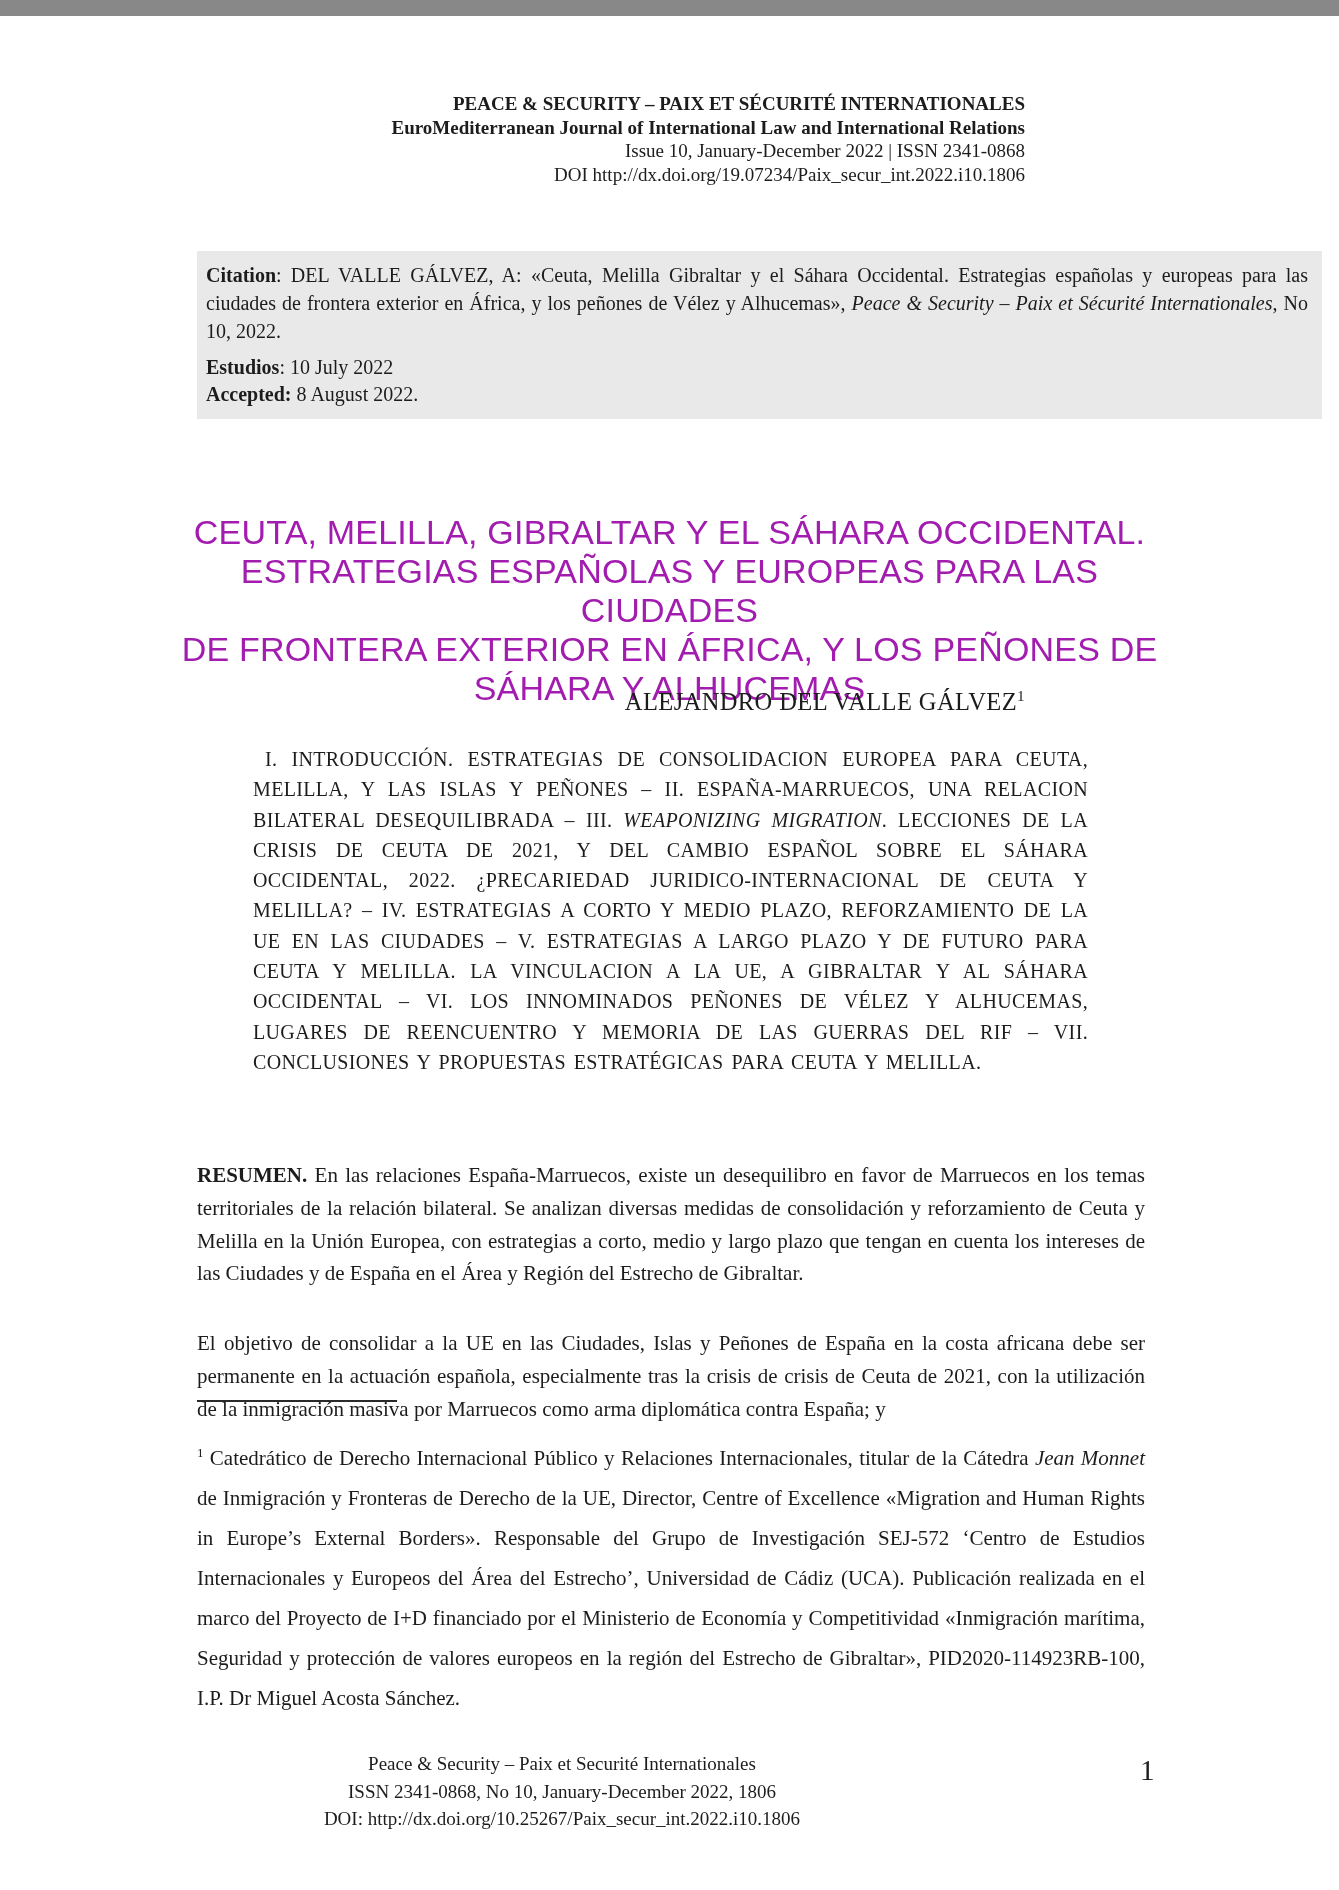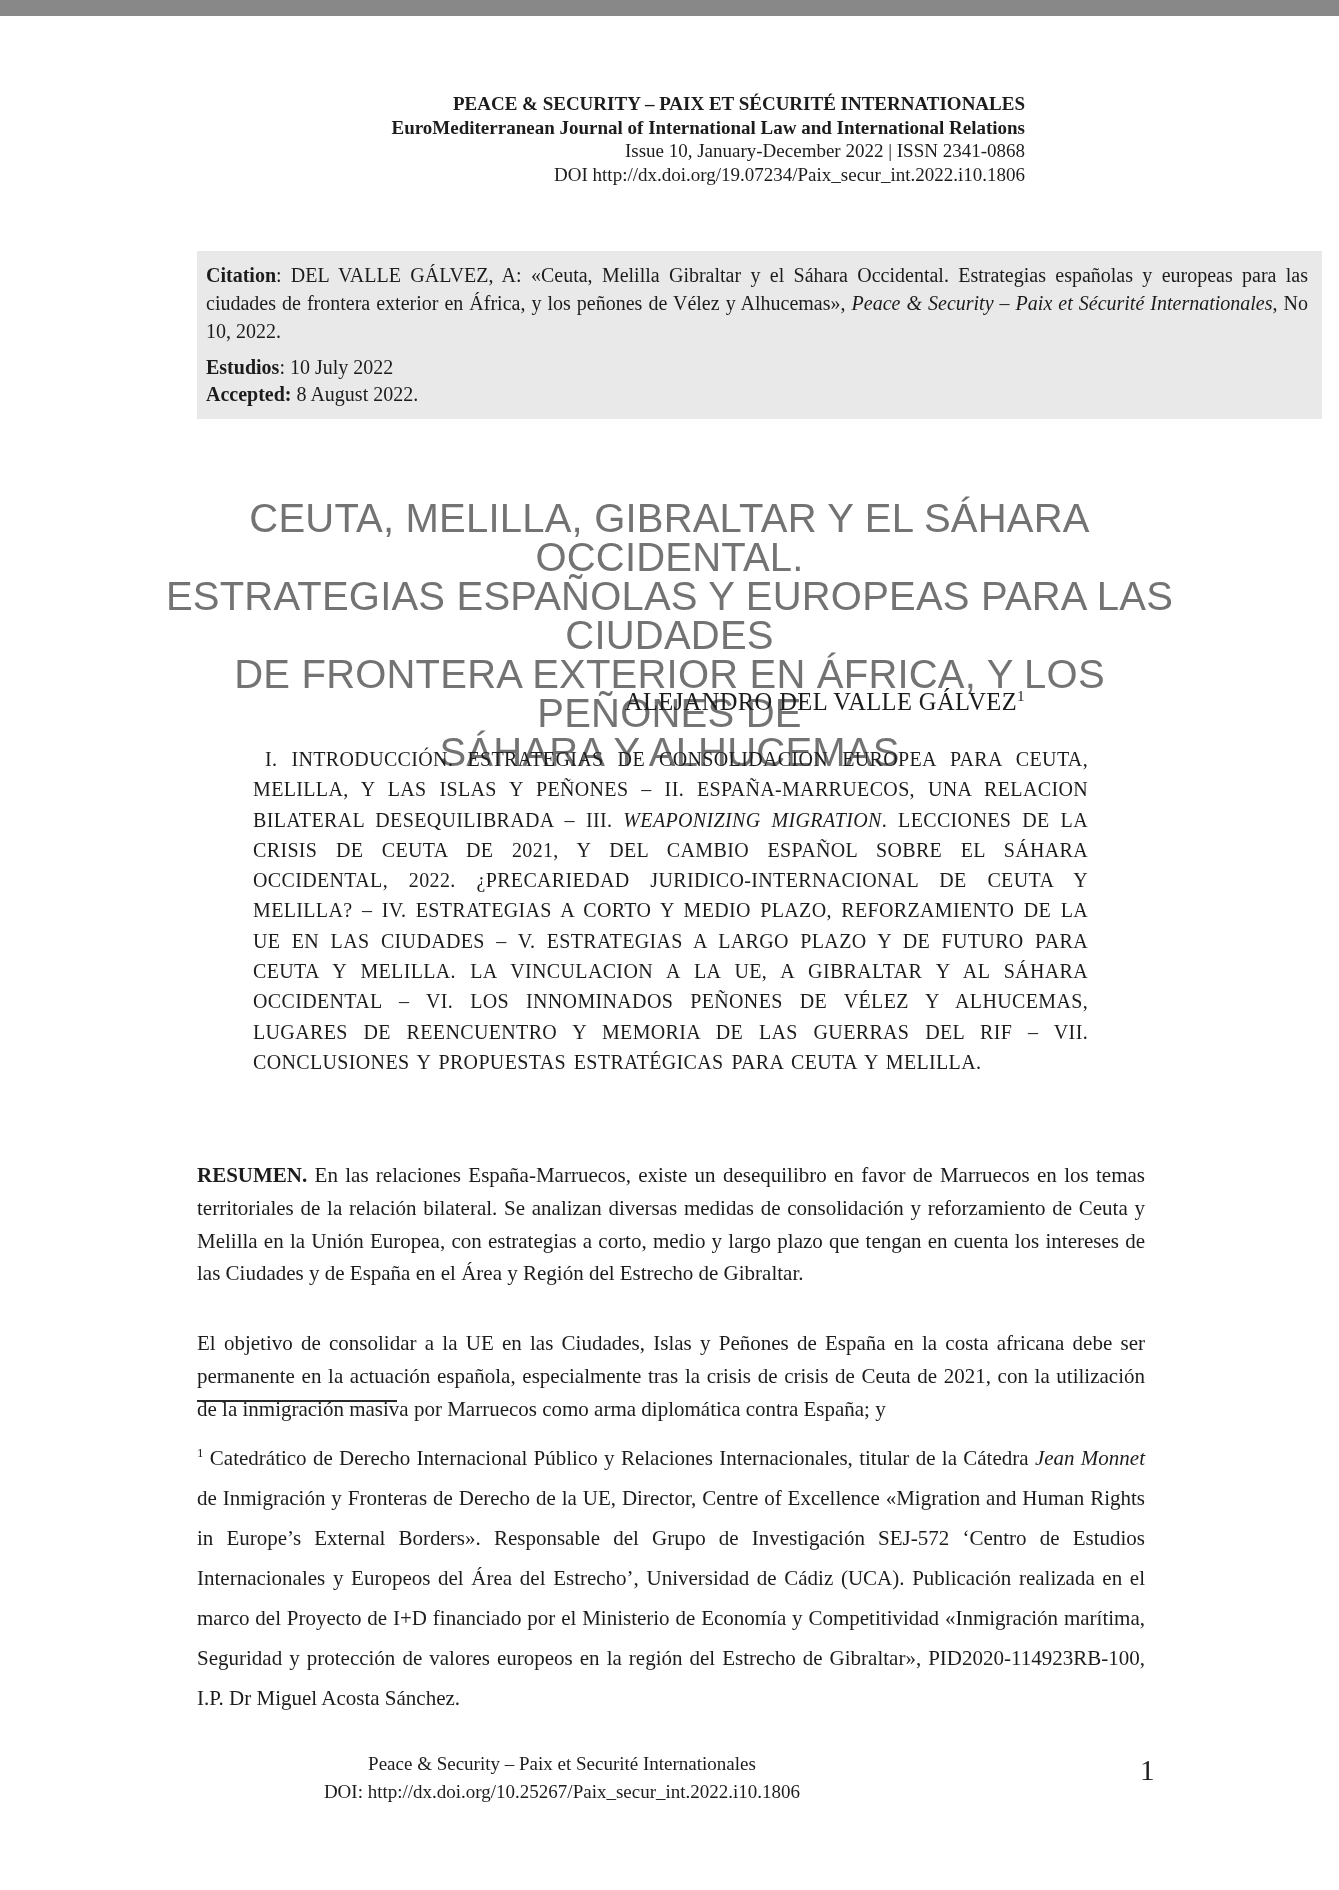--- a/index.html
+++ b/index.html
@@ -27,25 +27,25 @@
   }
   .citation-par{
     font-size:20px; line-height:28px; text-align:justify; margin:0;
   }
   .citation-par .bold{font-weight:bold;}
   .citation-par .italic{font-style:italic;}
   .dates{margin-top:9px; font-size:20px; line-height:26.5px;}
   .dates .bold{font-weight:bold;}
   
   .article-title{
-    position:absolute; top:483px; left:163px; width:1013px;
+    position:absolute; top:497px; left:163px; width:1013px;
     text-align:center;
     font-family:"Liberation Sans", sans-serif;
-    font-size:40px; line-height:39px; font-weight:400;
-    color:#737373; letter-spacing:0.2px;
+    font-size:34px; line-height:39px; font-weight:400;
+    color:#a21caf; letter-spacing:0.2px;
   }
   .author-line{
     position:absolute; top:672px; right:314px; left:300px;
     text-align:right; font-size:24.5px; letter-spacing:0.4px;
   }
   sup{font-size:62%; vertical-align:super; line-height:0;}
   
   .toc{
     position:absolute; top:708px; left:253px; width:835px;
     font-size:20px; line-height:30.3px;
@@ -117,17 +117,18 @@
 
   <p class="abstract"><span class="bold">RESUMEN.</span><span> En las relaciones España-Marruecos, existe un desequilibro en favor de Marruecos en los temas territoriales de la relación bilateral. Se analizan diversas medidas de consolidación y reforzamiento de Ceuta y Melilla en la Unión Europea, con estrategias a corto, medio y largo plazo que tengan en cuenta los intereses de las Ciudades y de España en el Área y Región del Estrecho de Gibraltar.</span></p>
 
   <p class="body-par">El objetivo de consolidar a la UE en las Ciudades, Islas y Peñones de España en la costa africana debe ser permanente en la actuación española, especialmente tras la crisis de crisis de Ceuta de 2021, con la utilización de la inmigración masiva por Marruecos como arma diplomática contra España; y</p>
 
   <div class="footnote-rule"></div>
   <p class="footnote"><sup>1</sup><span> Catedrático de Derecho Internacional Público y Relaciones Internacionales, titular de la Cátedra </span><span class="italic">Jean Monnet</span><span> de Inmigración y Fronteras de Derecho de la UE, Director, Centre of Excellence «Migration and Human Rights in Europe’s External Borders». Responsable del Grupo de Investigación SEJ-572 ‘Centro de Estudios Internacionales y Europeos del Área del Estrecho’, Universidad de Cádiz (UCA). Publicación realizada en el marco del Proyecto de I+D financiado por el Ministerio de Economía y Competitividad «Inmigración marítima, Seguridad y protección de valores europeos en la región del Estrecho de Gibraltar», PID2020-114923RB-100, I.P. Dr Miguel Acosta Sánchez.</span></p>
 
   <div class="page-footer">
     <div class="italic">Peace &amp; Security – Paix et Securité Internationales</div>
+    <div>ISSN 2341-0868, No 10, January-December 2022, 1806</div>
     <div>DOI: http://dx.doi.org/10.25267/Paix_secur_int.2022.i10.1806</div>
   </div>
   <div class="page-number">1</div>
 
 </div>
 
 </body></html>

